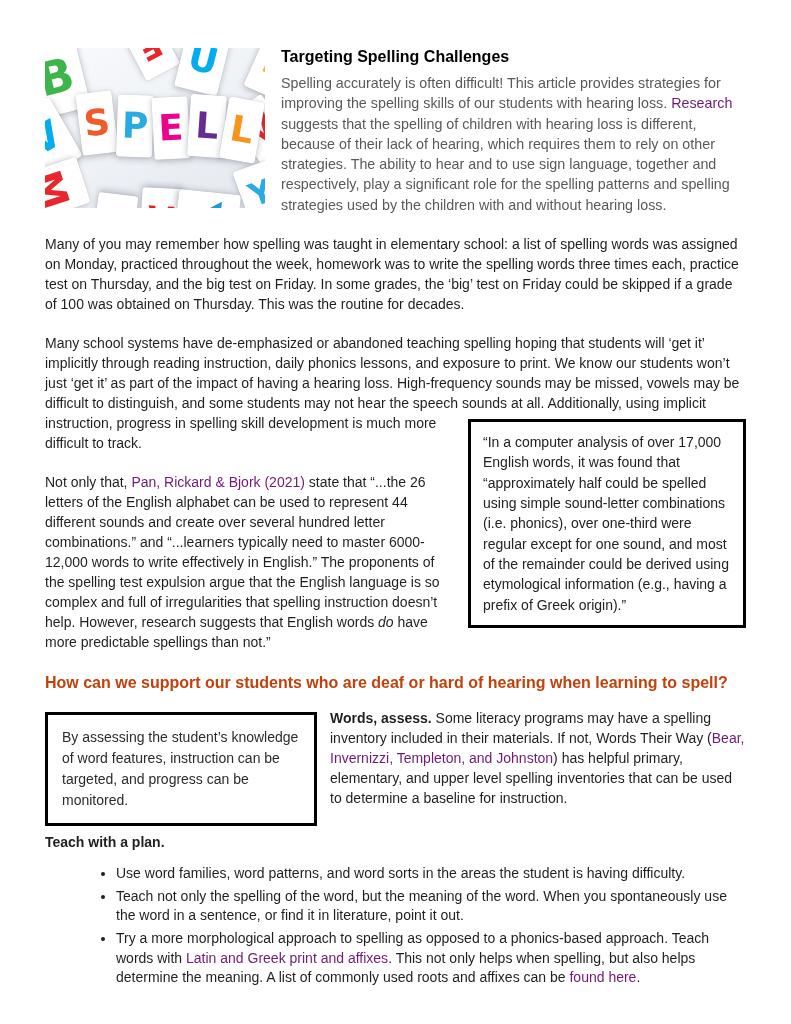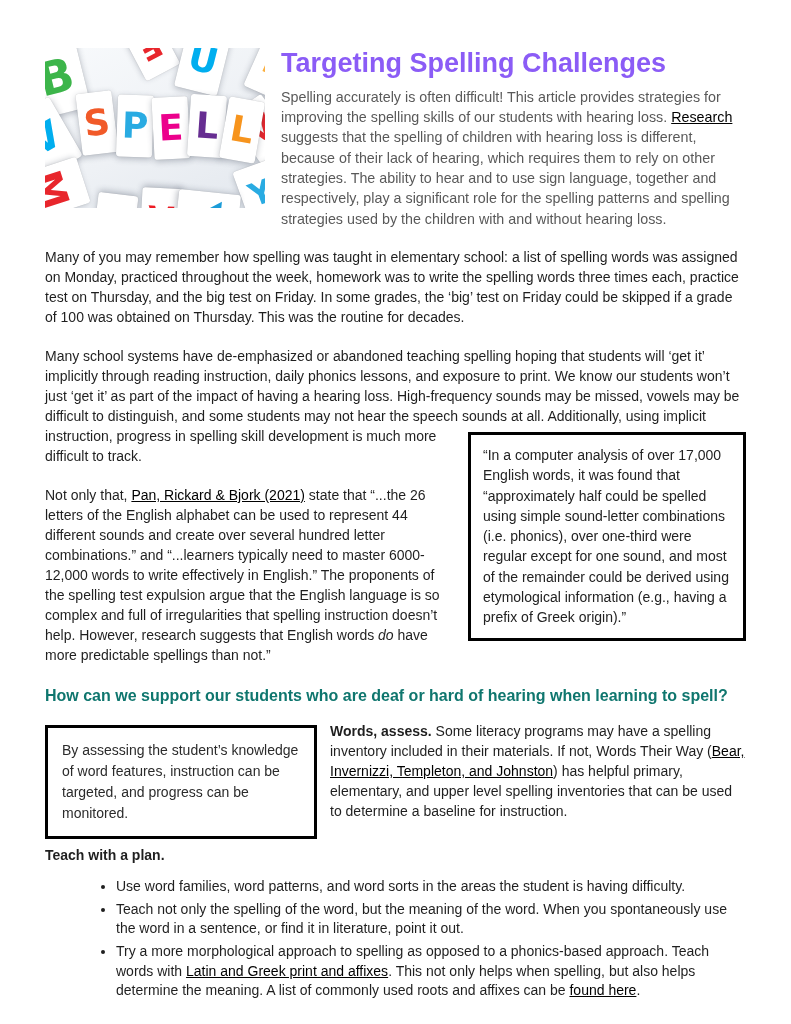--- a/index.html
+++ b/index.html
@@ -10,35 +10,35 @@
 
   
   .hero { float:left; width:220px; height:160px; margin:3px 16px 8px 0; position:relative;
           overflow:hidden; background:linear-gradient(155deg,#f8fafc 0%,#eef1f5 55%,#e3e8ee 100%); }
   .tile { position:absolute; background:#fff; border-radius:3px;
           box-shadow:0 2px 6px rgba(40,50,70,.30), 0 0 1px rgba(0,0,0,.2);
           display:flex; align-items:center; justify-content:center;
           font-family:"DejaVu Sans", sans-serif; font-weight:bold; line-height:1; }
 
   
-  .title { font-size:27px; line-height:1.25; font-weight:bold; color:#8b5cf6; margin:2px 0 6px 0; }
+  .title { font-size:16px; line-height:1.25; font-weight:bold; color:#000000; margin:2px 0 6px 0; }
   .intro { font-size:14.3px; line-height:1.42; color:#595959; margin:0; }
 
-  a.doclink { color:#000000; text-decoration:underline; cursor:pointer; }
+  a.doclink { color:#701a75; cursor:pointer; }
 
   .para { font-size:14px; line-height:1.43; margin:0 0 19px 0; }
   .clear { clear:both; }
   .after-hero { padding-top:18px; }
 
   
   .quote-box { float:right; width:278px; margin:6px 0 10px 14px; border:3px solid #000;
                padding:10px 12px; font-size:14px; line-height:1.45; color:#222; background:#fff; }
 
   
-  .support-heading { clear:both; font-size:16px; font-weight:bold; color:#0f766e;
+  .support-heading { clear:both; font-size:16px; font-weight:bold; color:#c2410c;
                      margin:22px 0 16px 0; }
 
   
   .assess-row { margin:0 0 14px 0; }
   .assess-box { float:left; width:272px; border:3px solid #000; padding:12px 14px;
                 font-size:14px; line-height:1.5; color:#2b2b2b; margin:4px 13px 8px 0; background:#fff; }
 
   
   .teach-title { clear:both; font-size:14px; font-weight:bold; margin:10px 0 14px 0; }
   ul.teach-list { margin:0; padding:0 0 0 55px; }

